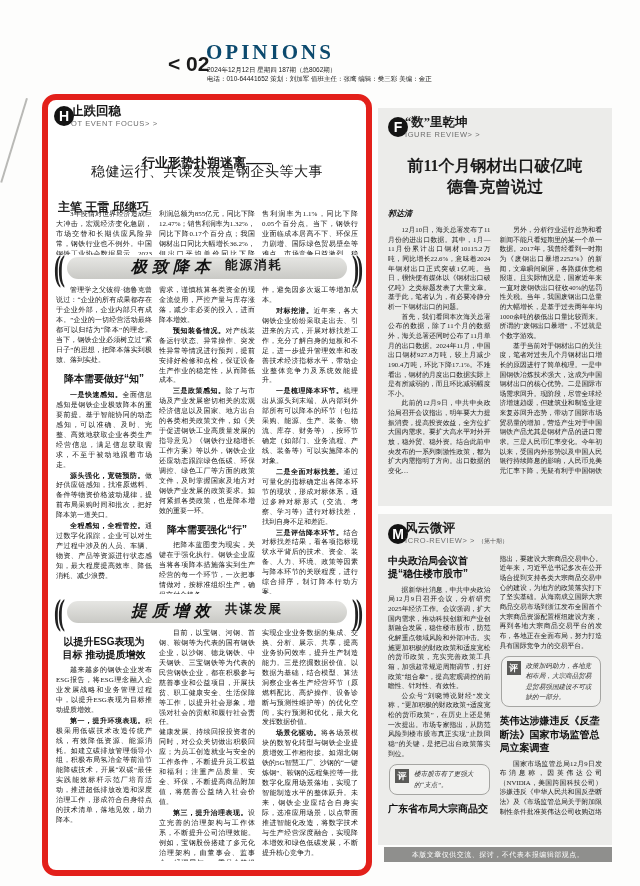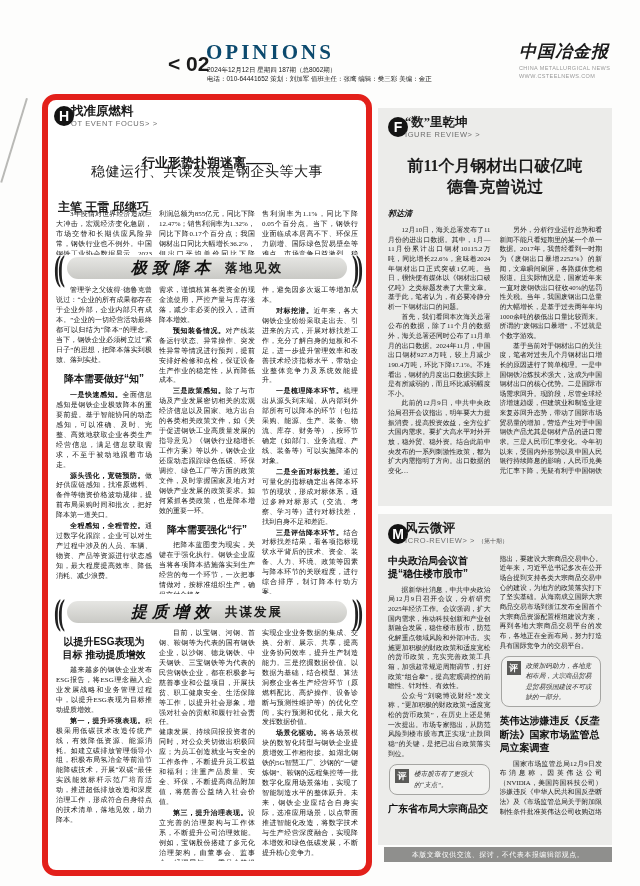--- a/index.html
+++ b/index.html
@@ -52,21 +52,21 @@
   .para.noind{text-indent:0;}
   .para b{font-family:"Liberation Sans",sans-serif;font-weight:700;}
   .col-head{text-align:center;font-weight:900;font-size:10px;margin:7px 4px 5px;
     font-family:"Liberation Sans",sans-serif;line-height:1.25;}
   
   .banner{position:absolute;left:6px;right:6px;height:24px;display:flex;align-items:center;}
   .banner1{top:156px;} .banner2{top:500px;}
   .paren{font-family:"Liberation Serif",serif;font-weight:900;font-size:21px;line-height:1;
     transform:scaleY(1.7);letter-spacing:-3px;color:#222;flex:none;}
   .bbar{flex:1;height:22px;margin:0 5px;border-radius:12px;
-    background:linear-gradient(#e6e6e3,#c9c9c5);display:flex;align-items:center;justify-content:center;}
+    background:linear-gradient(#e6e6e3,#c9c9c5);display:flex;justify-content:center;}
   .callig{font-family:"Liberation Serif",serif;font-style:italic;font-weight:900;
     font-size:16px;letter-spacing:5px;color:#111;}
   .blabel{font-weight:900;font-size:12.5px;margin-left:10px;letter-spacing:2px;}
   
   .panel{position:absolute;background:#ececea;box-sizing:border-box;padding:8px 10px;}
   .figure-panel{left:378px;top:108px;width:234px;height:398px;}
   .micro-panel{left:378px;top:514px;width:234px;height:331px;}
   .fig-headline{margin-top:16px;text-align:center;font-family:"Liberation Serif",serif;
     font-weight:900;font-size:16px;line-height:1.35;}
   .fig-byline{margin-top:10px;font-size:8px;font-weight:700;font-style:italic;}
@@ -88,35 +88,30 @@
     color:#fff;font-size:7px;text-align:center;line-height:15px;letter-spacing:.5px;}
 </style>
 </head>
 <body>
 
 <div class="masthead">
   <div class="mh-page">&lt; 02</div>
   <div class="mh-en">OPINIONS</div>
   <div class="mh-date">2024年12月12日 星期四 187期（总8062期）</div>
   <div class="mh-staff">电话：010-64441652 策划：刘加军 值班主任：张鹰 编辑：樊三彩 美编：金正</div>
-  <div class="mh-brand">
-    <div class="cn">中国冶金报</div>
-    <div class="en1">CHINA METALLURGICAL NEWS</div>
-    <div class="en2">WWW.CSTEELNEWS.COM</div>
-  </div>
 </div>
 <div class="annot-stroke"></div>
 
 <div class="redbox">
   <div class="redbox-inner">
 
     <div class="seclogo focus-logo">
       <span class="circ">H</span>
       <span class="stack">
-        <span class="cn">找准原燃料</span>
+        <span class="cn">止跌回稳</span>
         <span class="enrow">
             <span class="en">OT EVENT FOCUS&gt; &gt;</span>
           </span>
       </span>
     </div>
 
     <div class="overline">行业形势扑朔迷离——</div>
     <div class="headline">稳健运行、共谋发展是钢企头等大事</div>
     <div class="byline">主笔 王雷 邱继巧</div>
 
@@ -129,21 +124,21 @@
         </div>
       <div class="ncol">
           <p class="para noind">售利润率为1.1%，同比下降0.05个百分点。当下，钢铁行业面临成本居高不下、环保压力剧增、国际绿色贸易壁垒等难点，市场竞争日益激烈。稳健运行、共谋发展是钢企当前需要考虑付诸行动的头等大事。</p>
         </div>
     </div>
 
     <div class="banner banner1">
       <span class="paren">((</span>
       <div class="bbar">
         <span class="callig">极致降本</span>
-        <span class="blabel">落地见效</span>
+        <span class="blabel">能源消耗</span>
       </div>
       <span class="paren">))</span>
     </div>
 
     <div class="cols sec1">
       <div class="ncol">
           <p class="para">管理学之父彼得·德鲁克曾说过：“企业的所有成果都存在于企业外部，企业内部只有成本。”企业的一切经营活动最终都可以归结为“降本”的理念。当下，钢铁企业必须树立过“紧日子”的思想，把降本落实到极致、落到实处。</p>
           <div class="col-head">降本需要做好“知”</div>
           <p class="para"><b>一是快速感知。</b>全面信息感知是钢铁企业极致降本的重要前提。基于智能协同的动态感知，可以准确、及时、完整、高效地获取企业各类生产经营信息，满足信息获取需求，不至于被动地跟着市场走。</p>
           <p class="para"><b>源头强化，宽链预防。</b>做好供应链感知，找准原燃料、备件等物资价格波动规律，提前布局采购时间和批次，把好降本第一道关口。</p>

